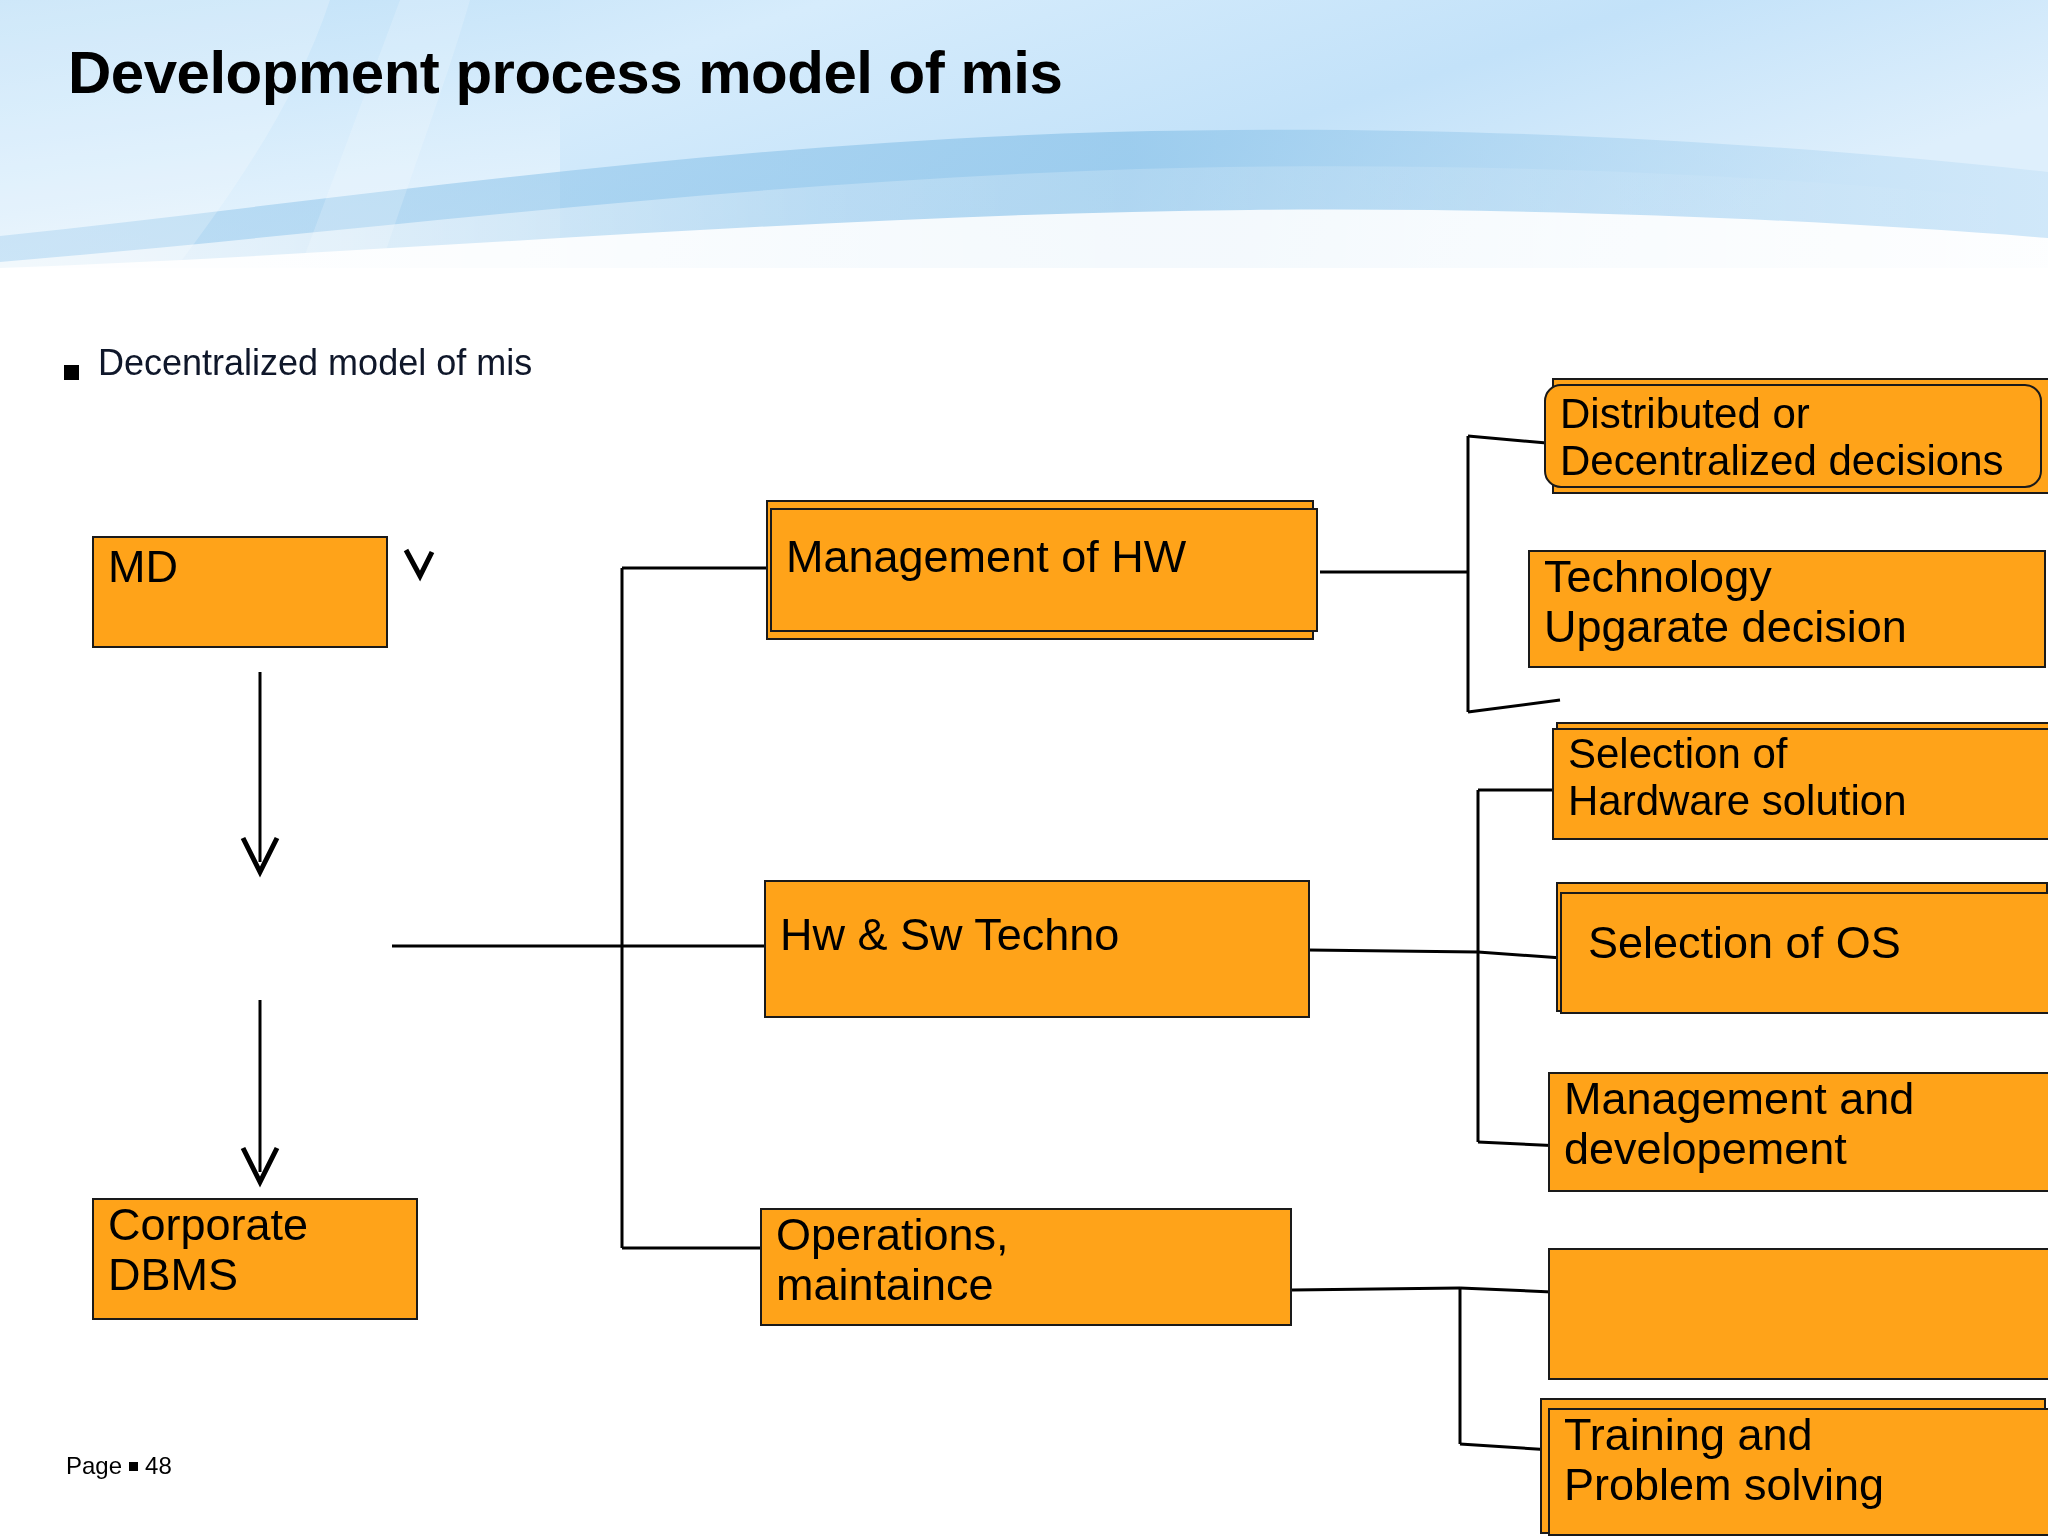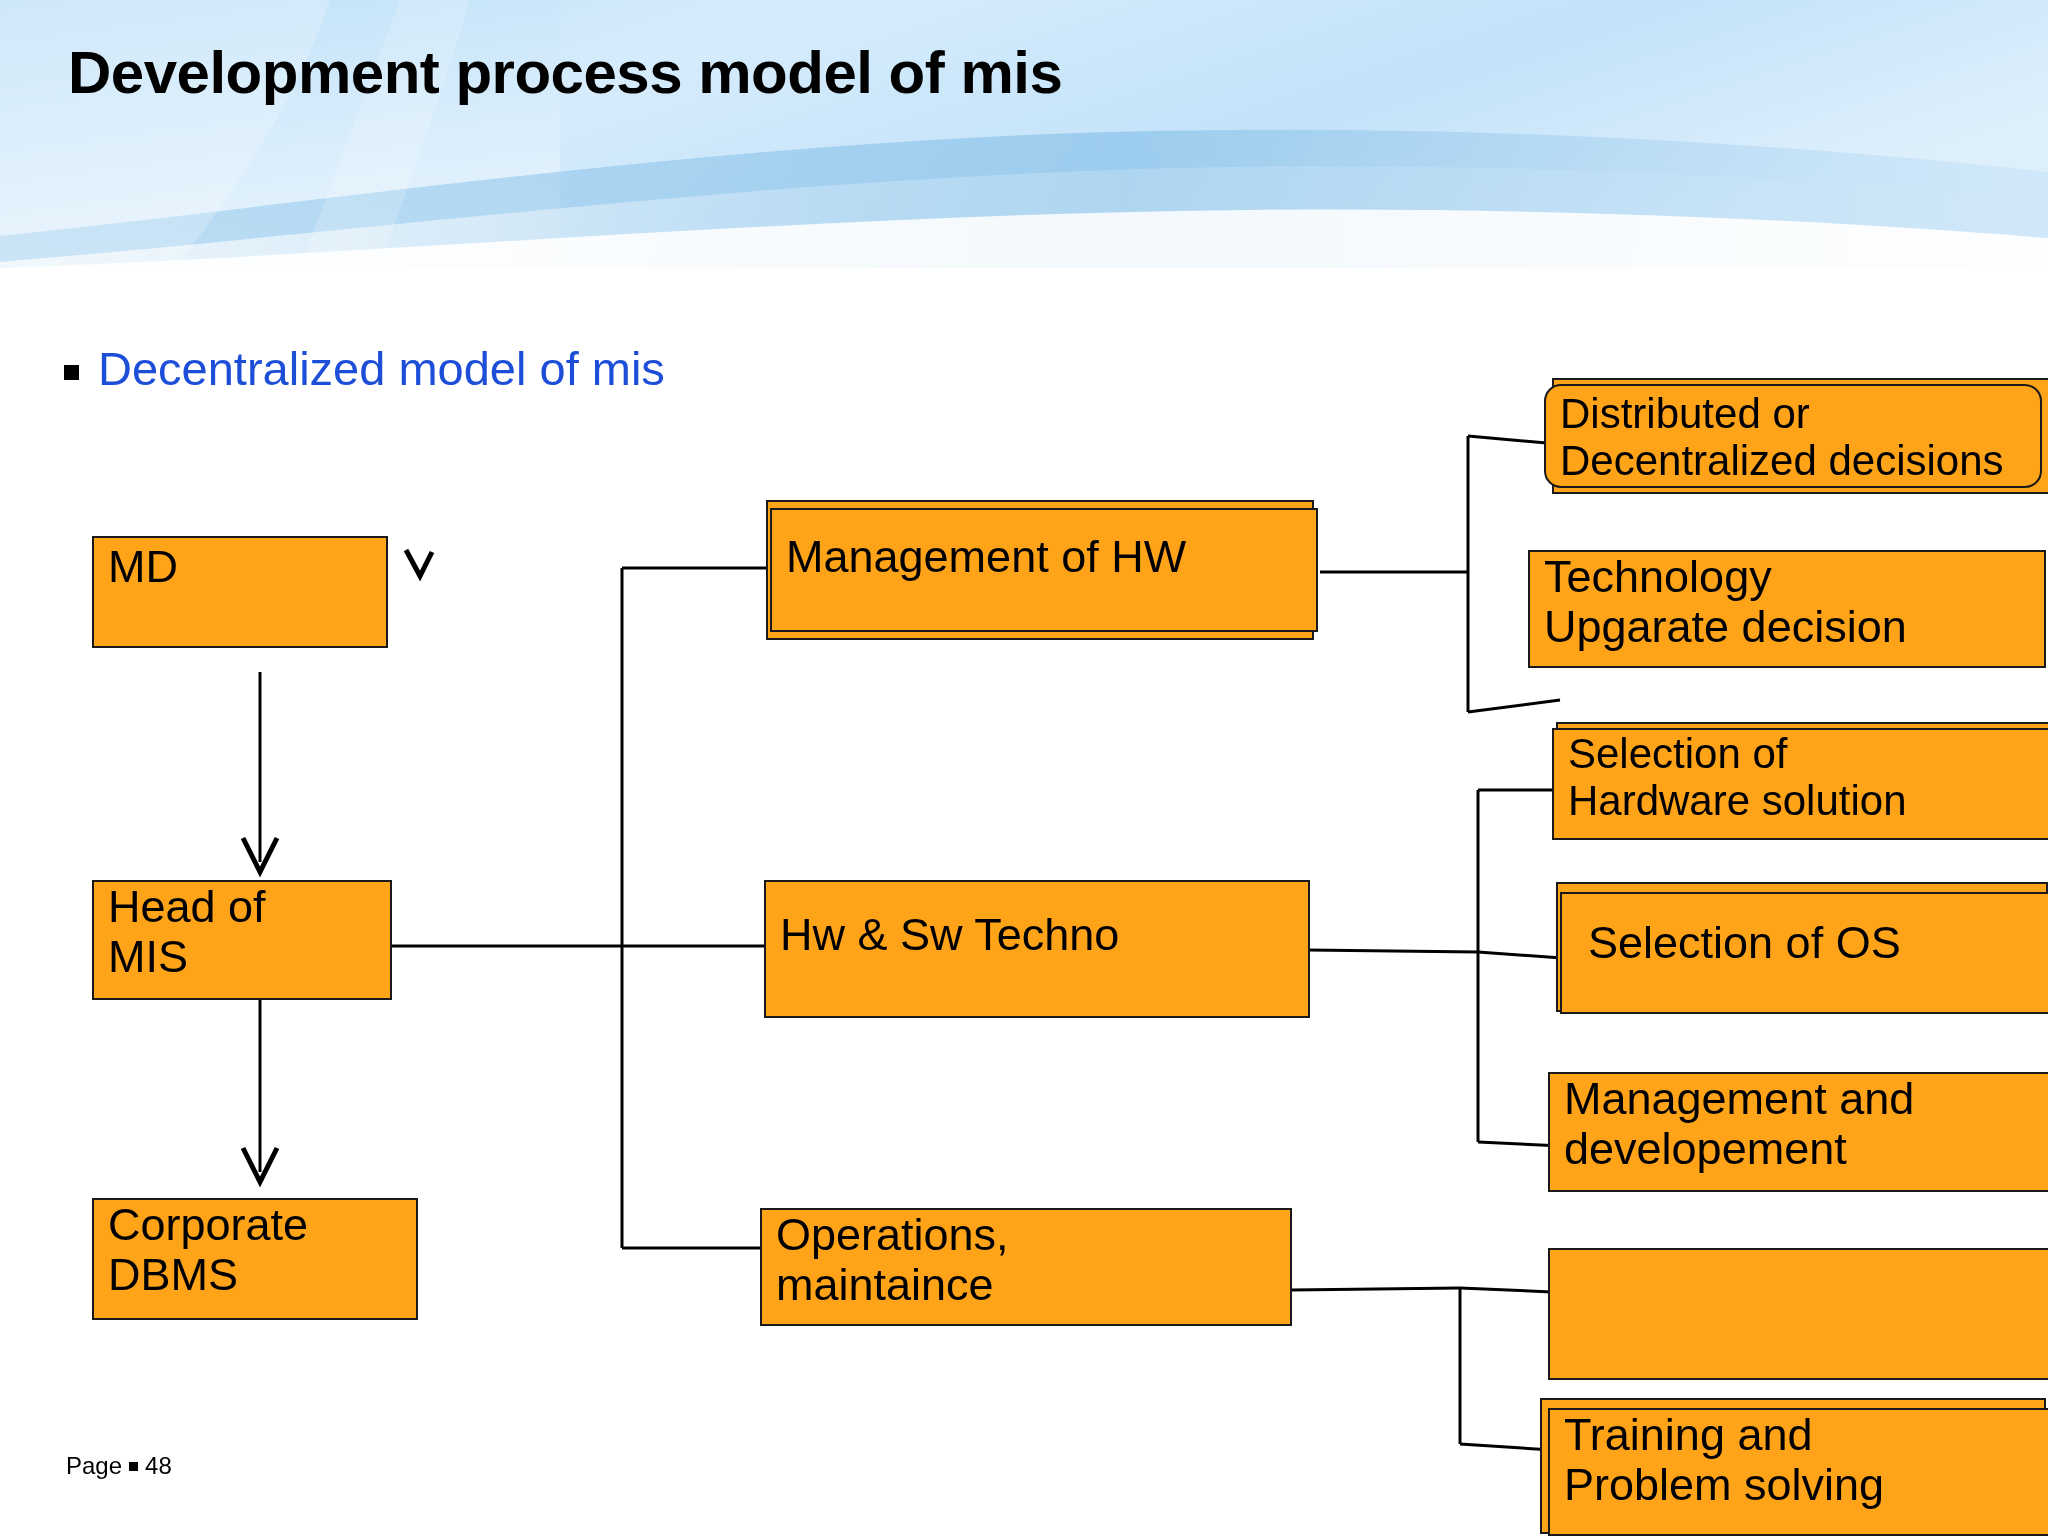--- a/index.html
+++ b/index.html
@@ -48,22 +48,22 @@
   }
   #bullet-marker {
     width: 15px;
     height: 15px;
     background: #000;
     margin-top: 21px;
     margin-right: 19px;
     flex: 0 0 auto;
   }
   #bullet-text {
-    font-size: 47px;
-    color: #1d4ed8;
+    font-size: 36px;
+    color: #0f172a;
     line-height: 1.05;
     white-space: nowrap;
   }
 
   
   #diagram {
     position: absolute;
     left: 0; top: 0;
     width: 2048px;
     height: 1536px;
@@ -245,24 +245,20 @@
   <div class="shadowbox" style="left:1552px; top:378px; width:506px; height:116px;"></div>
   <div class="shadowbox" style="left:1556px; top:722px; width:498px; height:118px;"></div>
   <div class="shadowbox" style="left:1556px; top:882px; width:492px; height:130px;"></div>
   <div class="shadowbox" style="left:1548px; top:1248px; width:506px; height:132px;"></div>
   <div class="shadowbox" style="left:1540px; top:1398px; width:506px; height:136px;"></div>
 
   <div class="node" style="left:92px; top:536px; width:296px; height:112px;">
     <span class="node-label">MD</span>
   </div>
 
-  <div class="node" style="left:92px; top:880px; width:300px; height:120px; padding-top:0;">
-    <span class="node-label">Head of
-MIS</span>
-  </div>
 
   <div class="node" style="left:770px; top:508px; width:548px; height:124px; padding-top:22px;">
     <span class="node-label">Management of HW</span>
   </div>
 
   <div class="node" style="left:92px; top:1198px; width:326px; height:122px; padding-top:0;">
     <span class="node-label">Corporate
 DBMS</span>
   </div>
 

